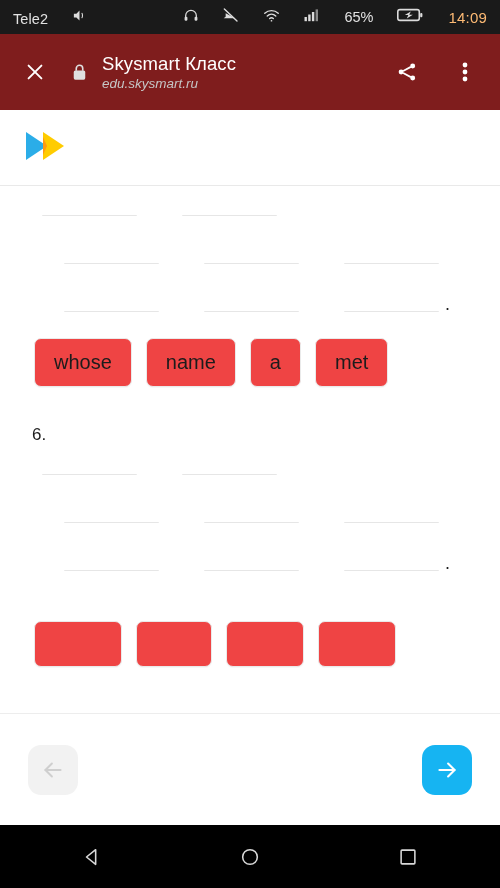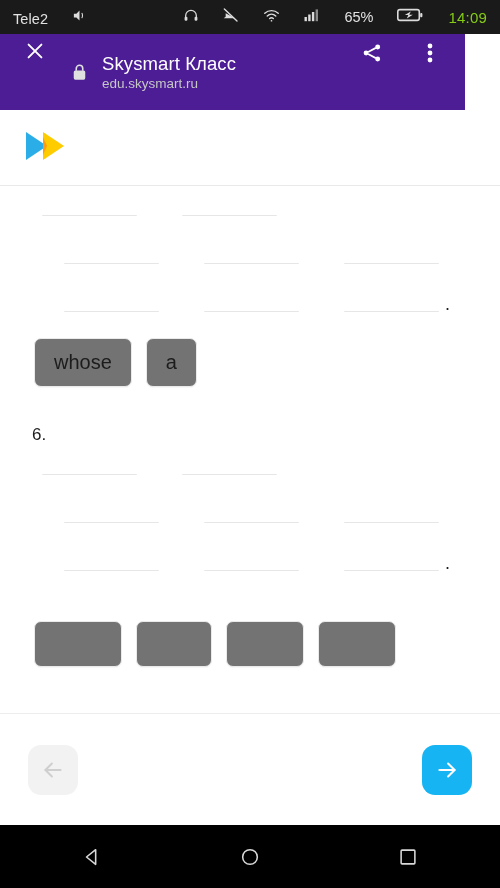--- a/index.html
+++ b/index.html
@@ -47,33 +47,34 @@
     align-items: center;
     gap: 24px;
   }
   .battery-pct {
     font-size: 14.5px;
     color: #e2e2e2;
     letter-spacing: 0;
   }
   .clock {
     font-size: 15px;
-    color: #84cc16;
+    color: #fdba74;
     letter-spacing: .2px;
     margin-left: 1px;
   }
   .sicon { display: block; }
 
   
   .cct-toolbar {
     position: absolute;
     left: 0; top: 34px;
-    width: 465px; height: 76px;
-    background: #4c1d95;
-    display: flex;
+    width: 500px; height: 76px;
+    background: #7f1d1d;
+    display: flex;
+    align-items: center;
     box-sizing: border-box;
     padding: 0 16px 0 18px;
   }
   .cct-close {
     width: 34px; height: 34px;
     display: flex; align-items: center; justify-content: center;
     flex: none;
     cursor: pointer;
   }
   .cct-lock {
@@ -100,20 +101,21 @@
     text-overflow: ellipsis;
     letter-spacing: .1px;
   }
   .cct-url {
     color: #c6c6c6;
     font-size: 13.5px;
     line-height: 16px;
     white-space: nowrap;
     overflow: hidden;
     text-overflow: ellipsis;
+    font-style: italic;
   }
   .cct-action {
     width: 38px; height: 38px;
     flex: none;
     display: flex; align-items: center; justify-content: center;
     cursor: pointer;
   }
   .cct-action.share { margin-right: 20px; }
 
   
@@ -194,21 +196,21 @@
   }
 
   .chip-tray {
     padding: 14px 14px 6px 20px;
     display: flex;
     flex-wrap: wrap;
     gap: 12px 14px;
     box-sizing: border-box;
   }
   .chip {
-    background: #737373;
+    background: #ef4444;
     border: 1px solid #eaeaea;
     border-radius: 7px;
     padding: 11px 19px;
     font-size: 20px;
     color: #1c1c1c;
     line-height: 25px;
     box-shadow: 0 1px 1px rgba(0,0,0,0.035);
     cursor: pointer;
     user-select: none;
     white-space: nowrap;
@@ -387,21 +389,23 @@
               <div class="slot"></div>
               <div class="slot-sep"></div>
               <div class="slot"></div>
               <span class="period">.</span>
             </div>
           </div>
         </div>
 
         <div class="chip-tray" style="padding-top:26px;">
           <div class="chip">whose</div>
+          <div class="chip">name</div>
           <div class="chip">a</div>
+          <div class="chip">met</div>
         </div>
       </div>
 
       <div class="exercise" style="margin-top:28px;">
         <div class="ex-body">
           <div class="ex-num">6.</div>
           <div class="slot-grid">
             <div class="slot-row">
               <div class="slot"></div>
               <div class="slot-sep"></div>

